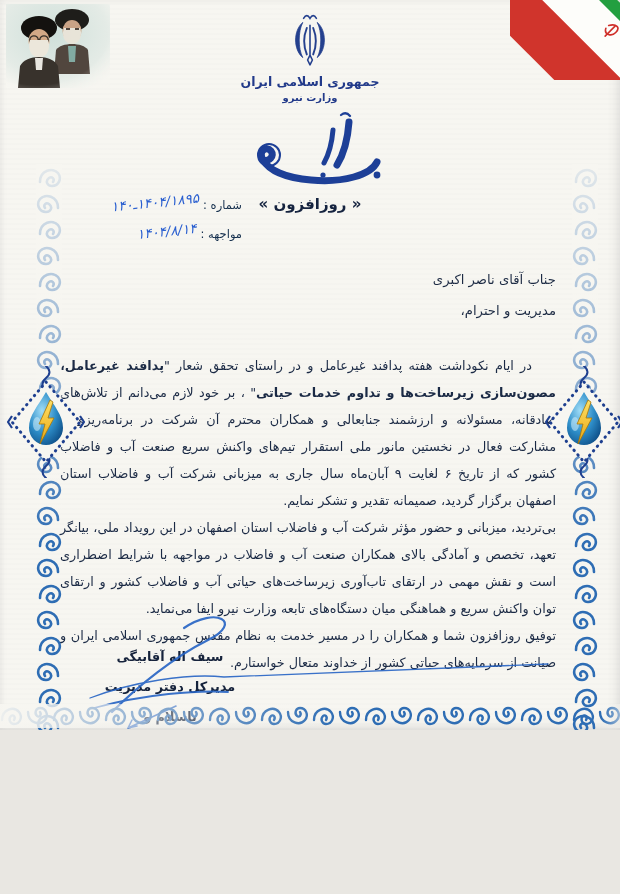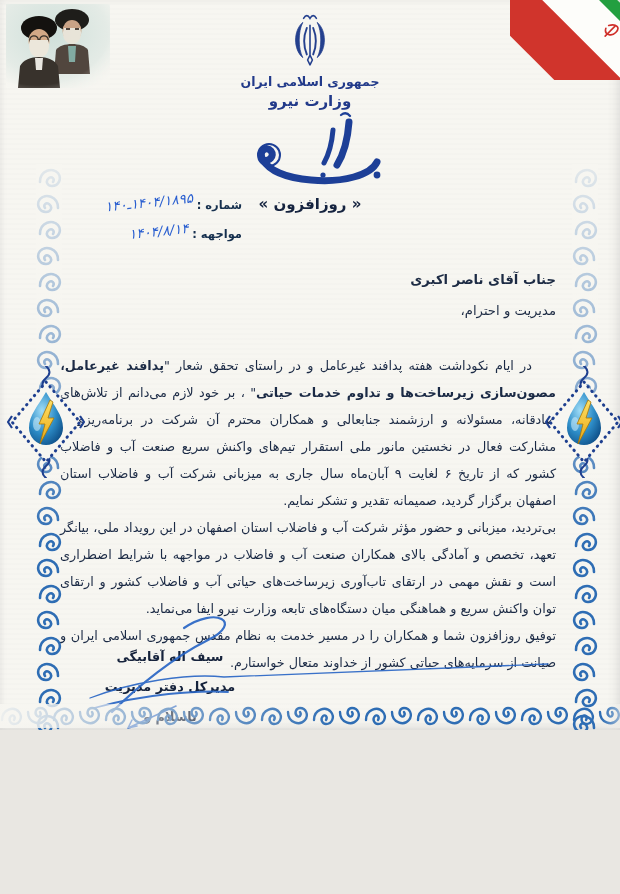--- a/index.html
+++ b/index.html
@@ -10,34 +10,34 @@
     box-shadow:inset -4px -4px 10px rgba(60,60,70,.10), inset 2px 0 6px rgba(60,60,70,.05);
     font-family:"DejaVu Sans",sans-serif;color:#1d2b44;
   }
   
   .portraits{position:absolute;left:6px;top:4px;width:104px;height:84px;
     -webkit-mask-image:radial-gradient(130% 130% at 30% 25%, #000 55%, transparent 88%);
     mask-image:radial-gradient(130% 130% at 30% 25%, #000 55%, transparent 88%);}
   .flag-corner{position:absolute;right:0;top:0;width:110px;height:80px;}
   .emblem-block{position:absolute;left:0;right:0;top:12px;text-align:center;}
   .emblem-block .country{margin-top:2px;font-size:12.5px;font-weight:bold;color:#223a8a;}
-  .emblem-block .ministry{margin-top:3px;font-size:15px;font-weight:bold;color:#223a8a;}
+  .emblem-block .ministry{margin-top:3px;font-size:10px;font-weight:bold;color:#223a8a;}
   .bismillah{position:absolute;left:225px;top:112px;width:170px;height:80px;}
   
   .letter-title{position:absolute;top:195px;left:0;right:0;text-align:center;
     font-size:15px;font-weight:bold;color:#15233f;letter-spacing:.5px;}
   .meta{position:absolute;top:196px;left:56px;width:186px;direction:rtl;font-size:11.5px;color:#16304e;}
   .meta .row{margin-bottom:13px;white-space:nowrap;}
-  .meta .label{font-weight:bold;}
+  .meta .label{font-weight:normal;}
   .handwriting{display:inline-block;color:#2a5fd0;font-size:13.5px;letter-spacing:1.5px;
     transform:rotate(-6deg) translateY(-2px);font-style:italic;}
   
   .recipient{position:absolute;top:264px;right:64px;left:60px;direction:rtl;text-align:right;
     font-size:13.2px;line-height:31px;}
-  .recipient .bold{font-weight:bold;}
+  .recipient .bold{font-weight:normal;}
   .salutation{font-weight:normal;}
   .body-text{position:absolute;top:352px;right:64px;left:60px;direction:rtl;
     text-align:justify;font-size:12.8px;line-height:27px;color:#1b2a45;}
   .body-text p{margin:0;}
   .body-text .p1{text-indent:24px;}
   .body-text .bold{font-weight:bold;}
   
   .sign-block{position:absolute;top:642px;left:82px;width:176px;direction:rtl;text-align:center;
     font-size:12.8px;font-weight:bold;line-height:30px;color:#16233c;}
   .sign-scribble{position:absolute;left:36px;top:610px;width:544px;height:130px;pointer-events:none;}

